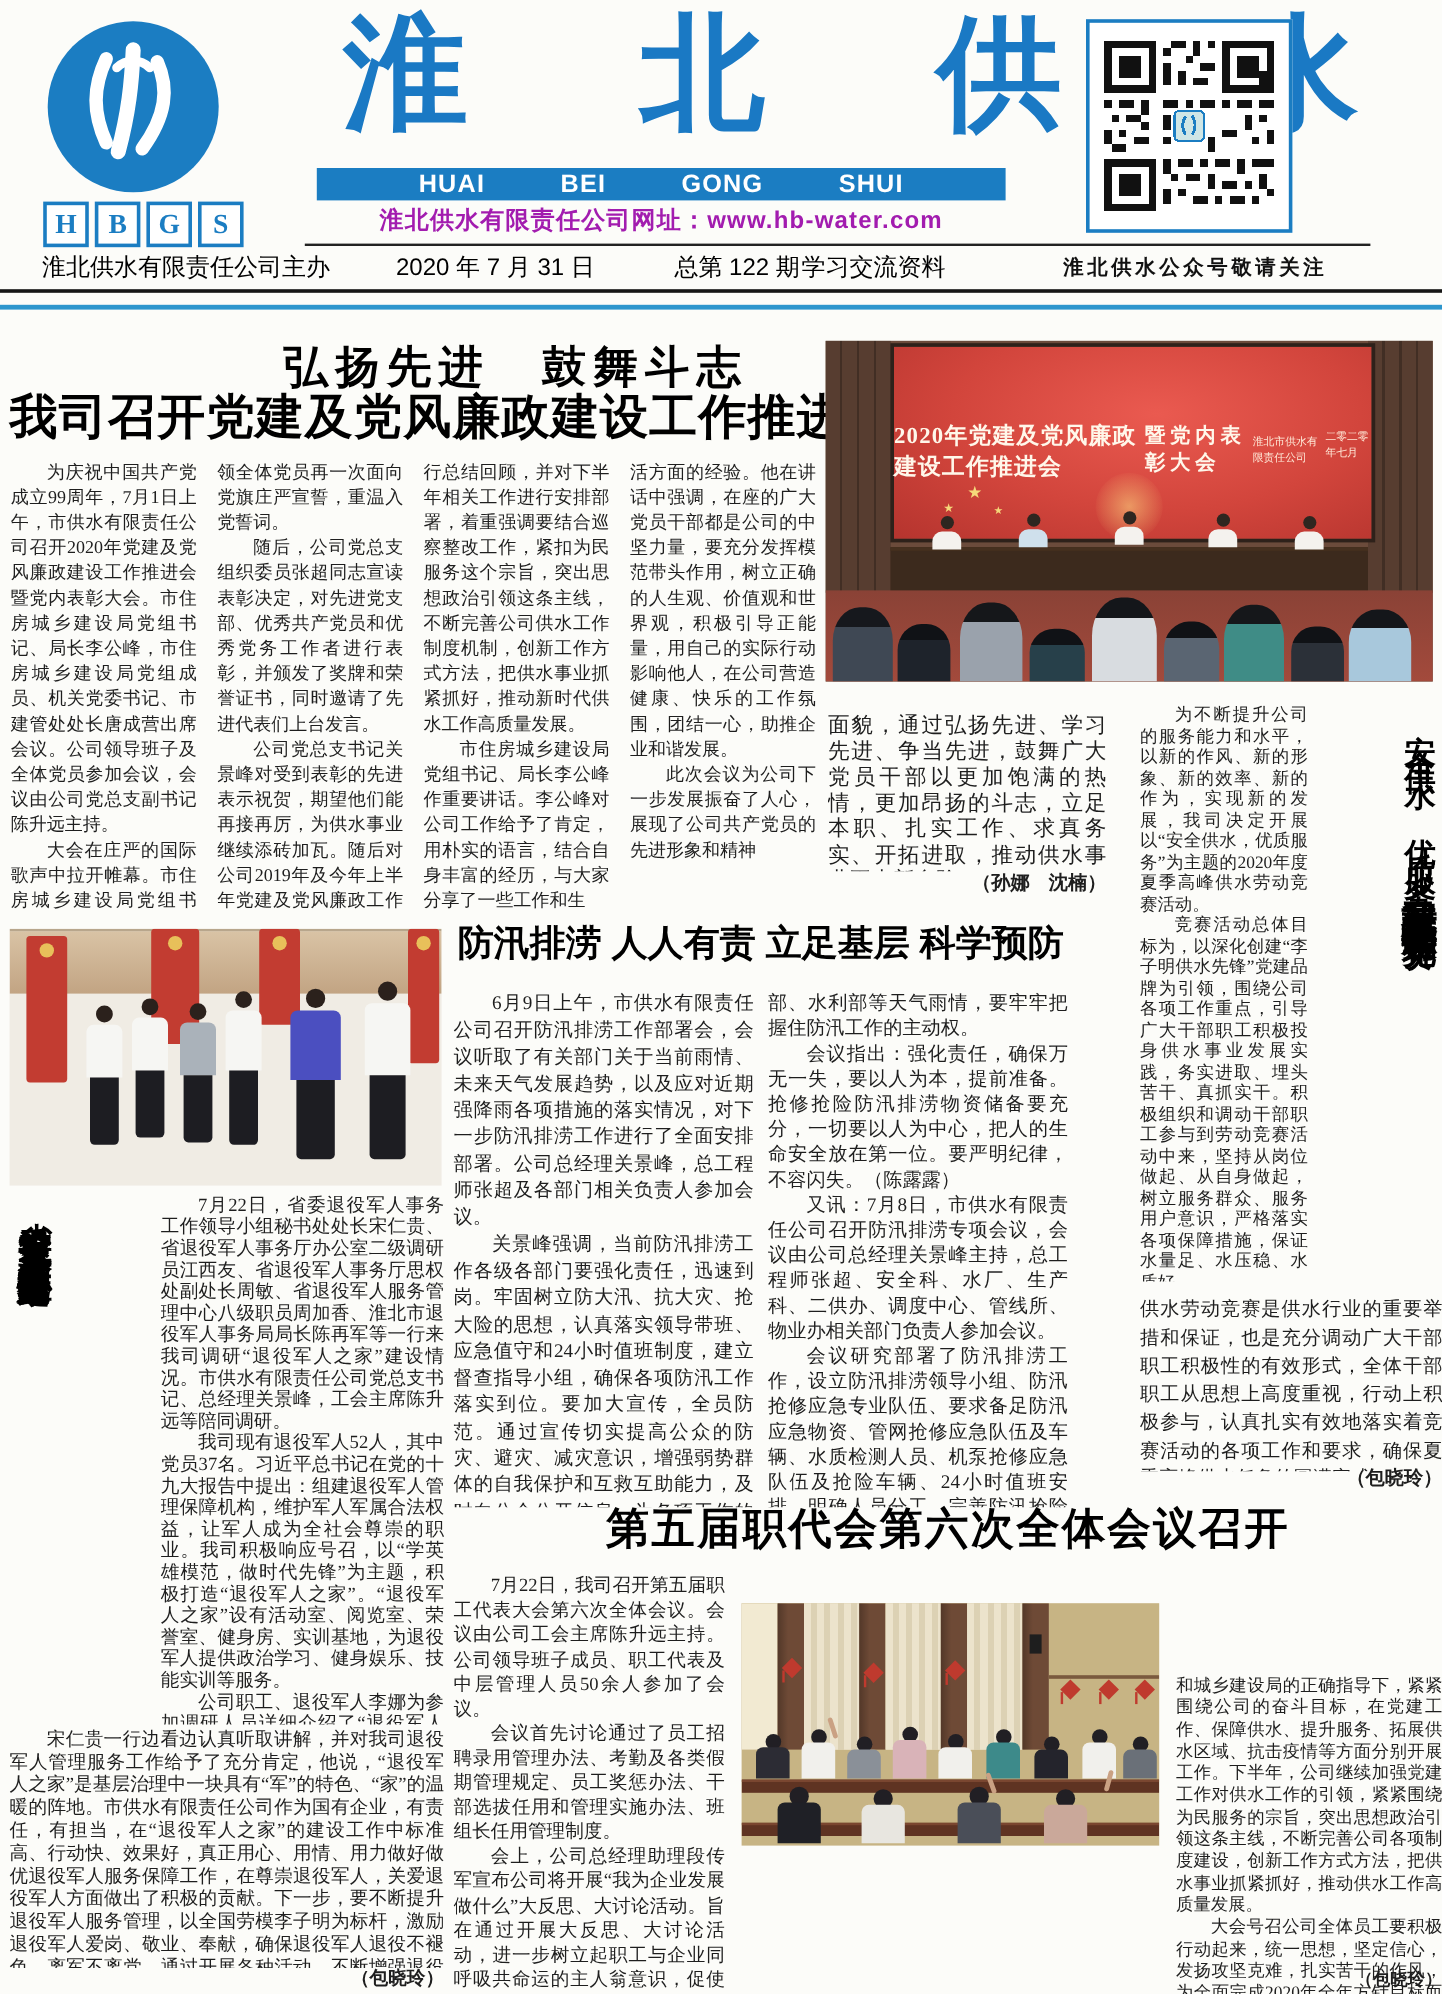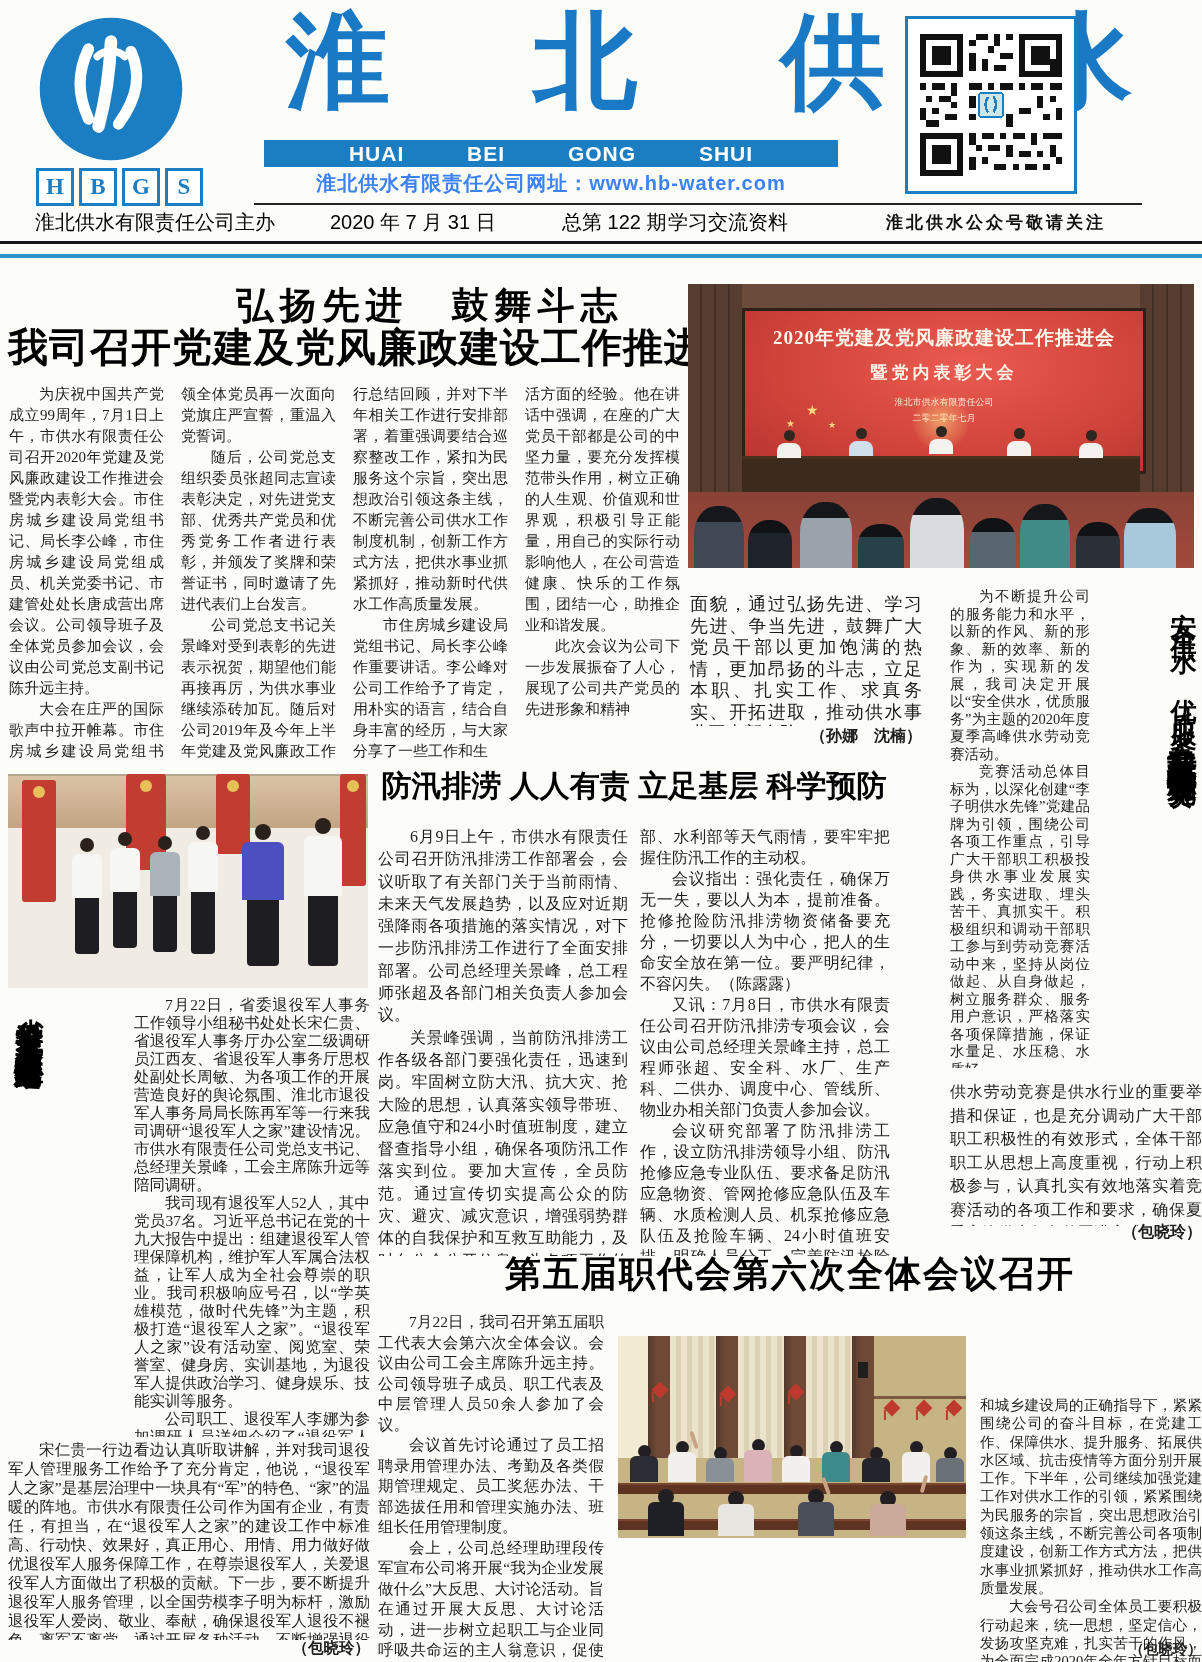--- a/index.html
+++ b/index.html
@@ -9,21 +9,21 @@
   .sans{font-family:"Liberation Sans","DejaVu Sans",sans-serif;}
   
   .logo-circle{left:36px;top:14px;width:150px;height:150px;}
   .hbgs{left:36px;top:168px;display:flex;gap:5px;}
   .hbgs b{width:32px;height:32px;border:3px solid #1b7dc2;color:#1b7dc2;display:flex;align-items:center;justify-content:center;
           font:700 23px "Liberation Serif","DejaVu Serif",serif;background:#fff;}
   .masthead{left:286px;top:2px;width:846px;display:flex;justify-content:space-between;color:#1a79c4;
             font-weight:700;font-size:104px;line-height:118px;font-family:"DejaVu Serif","Liberation Serif",serif;}
   .pinyin-bar{left:264px;top:140px;width:574px;height:27px;background:#1b7dc2;color:#fff;text-align:center;
               font-weight:700;font-size:21px;line-height:27px;word-spacing:56px;letter-spacing:1px;}
-  .website{left:264px;top:170px;width:574px;text-align:center;font-weight:700;font-size:20px;letter-spacing:1px;color:#3b82f6;}
+  .website{left:264px;top:170px;width:574px;text-align:center;font-weight:700;font-size:20px;letter-spacing:1px;color:#a21caf;}
   .head-hairline{left:254px;top:203px;width:888px;height:2px;background:#222;}
   .inforow{top:209px;font-weight:400;font-size:20px;color:#000000;}
   .qr-box{left:905px;top:16px;width:172px;height:178px;border:3px solid #1b7dc2;background:#fff;padding:6px;box-sizing:border-box;}
   .qr-caption{left:886px;top:211px;width:256px;font-weight:700;font-size:17px;letter-spacing:3px;color:#111;}
   .rule-black{left:0;top:241px;width:1202px;height:3px;background:#161616;}
   .rule-blue{left:0;top:254px;width:1202px;height:4px;background:#2e96cd;}
   
   .tcol{text-align:justify;overflow:hidden;}
   .tcol p{margin:0;text-indent:2em;}
   .tcol p.cont{text-indent:0;}
@@ -58,23 +58,23 @@
   .a5-headline{left:378px;top:1250px;width:824px;text-align:center;font-size:36px;font-weight:900;letter-spacing:2px;color:#000;}
   .a5-colL{left:378px;top:1312px;width:226px;height:350px;font-size:15.5px;line-height:20.5px;}
   .a5-colM{left:618px;top:1548px;width:350px;height:114px;font-size:16px;line-height:22.5px;}
   .a5-colR{left:980px;top:1396px;width:222px;height:298px;font-size:14.5px;line-height:18.3px;}
   .a5-byline{left:980px;top:1640px;width:222px;font-size:14.5px;}
   
   .photo{overflow:hidden;}
   .photo1{left:688px;top:284px;width:506px;height:284px;background:#6b4b3b;}
   .p1-sidewall{top:0;width:54px;height:210px;background:#573d30;
      background-image:repeating-linear-gradient(90deg,transparent 0 12px,rgba(0,0,0,.25) 12px 14px);}
-  .p1-screen{left:54px;top:24px;width:398px;height:160px;border:3px solid #2e211a;
+  .p1-screen{left:54px;top:2px;width:398px;height:160px;border:3px solid #2e211a;
      background:radial-gradient(ellipse at 55% 35%,#ea5a50 0%,#d2453c 55%,#b5342e 100%);
-     display:flex;flex-direction:column;align-items:center;color:#fff7ea;}
+     display:flex;flex-direction:row;align-items:center;color:#fff7ea;}
   .p1-l1{margin-top:14px;font-size:19px;font-weight:700;letter-spacing:1px;}
   .p1-l2{margin-top:10px;font-size:17px;font-weight:700;letter-spacing:4px;}
   .p1-l3{margin-top:12px;font-size:9px;color:#ffe9d8;}
   .p1-l4{margin-top:3px;font-size:9px;color:#ffe9d8;}
   .p1-star{color:#f5d87a;}
   .p1-emblem{left:225px;top:110px;width:56px;height:56px;border-radius:50%;
      background:radial-gradient(circle,rgba(255,220,130,.55) 0%,rgba(255,220,130,.12) 60%,transparent 75%);}
   .p1-rostrum{left:54px;top:172px;width:398px;height:38px;background:#3c2a1d;border-top:3px solid #46301f;}
   .p1-person{width:26px;height:28px;}
   .p1-person .ph{width:11px;height:11px;border-radius:50%;background:#2e2620;margin:0 auto;}
@@ -312,21 +312,21 @@
         <div class="h" style="width:16px;height:16px;"></div>
         <div class="t" style="width:38px;height:60px;"></div>
         <div class="l" style="width:30px;height:70px;"></div>
       </div>
   </div>
   <div class="abs a4-vhead sans">
     <span class="a4-v1">省委退役军人事务工作领导小组</span>
     <span class="a4-v2">调研我司『退役军人之家』建设情况</span>
   </div>
   <div class="abs tcol a4-narrow">
-      <p>7月22日，省委退役军人事务工作领导小组秘书处处长宋仁贵、省退役军人事务厅办公室二级调研员江西友、省退役军人事务厅思权处副处长周敏、为各项工作的开展营造良好的舆论氛围、淮北市退役军人事务局局长陈再军等一行来我司调研“退役军人之家”建设情况。市供水有限责任公司党总支书记、总经理关景峰，工会主席陈升远等陪同调研。</p>
+      <p>7月22日，省委退役军人事务工作领导小组秘书处处长宋仁贵、省退役军人事务厅办公室二级调研员江西友、省退役军人事务厅思权处副处长周敏、省退役军人服务管理中心八级职员周加香、淮北市退役军人事务局局长陈再军等一行来我司调研“退役军人之家”建设情况。市供水有限责任公司党总支书记、总经理关景峰，工会主席陈升远等陪同调研。</p>
       <p>我司现有退役军人52人，其中党员37名。习近平总书记在党的十九大报告中提出：组建退役军人管理保障机构，维护军人军属合法权益，让军人成为全社会尊崇的职业。我司积极响应号召，以“学英雄模范，做时代先锋”为主题，积极打造“退役军人之家”。“退役军人之家”设有活动室、阅览室、荣誉室、健身房、实训基地，为退役军人提供政治学习、健身娱乐、技能实训等服务。</p>
       <p>公司职工、退役军人李娜为参加调研人员详细介绍了“退役军人之家”的建家理念、承载内容、设施功能。</p>
     </div>
   <div class="abs tcol a4-full">
       <p>宋仁贵一行边看边认真听取讲解，并对我司退役军人管理服务工作给予了充分肯定，他说，“退役军人之家”是基层治理中一块具有“军”的特色、“家”的温暖的阵地。市供水有限责任公司作为国有企业，有责任，有担当，在“退役军人之家”的建设工作中标准高、行动快、效果好，真正用心、用情、用力做好做优退役军人服务保障工作，在尊崇退役军人，关爱退役军人方面做出了积极的贡献。下一步，要不断提升退役军人服务管理，以全国劳模李子明为标杆，激励退役军人爱岗、敬业、奉献，确保退役军人退役不褪色、离军不离党。通过开展各种活动，不断增强退役军人的荣誉感、归属感、获得感，打造拥军优属示范企业。</p>
     </div>
   <div class="abs byline a4-byline">（包晓玲）</div>
 
   <div class="abs a5-headline sans">第五届职代会第六次全体会议召开</div>
   <div class="abs tcol a5-colL">

